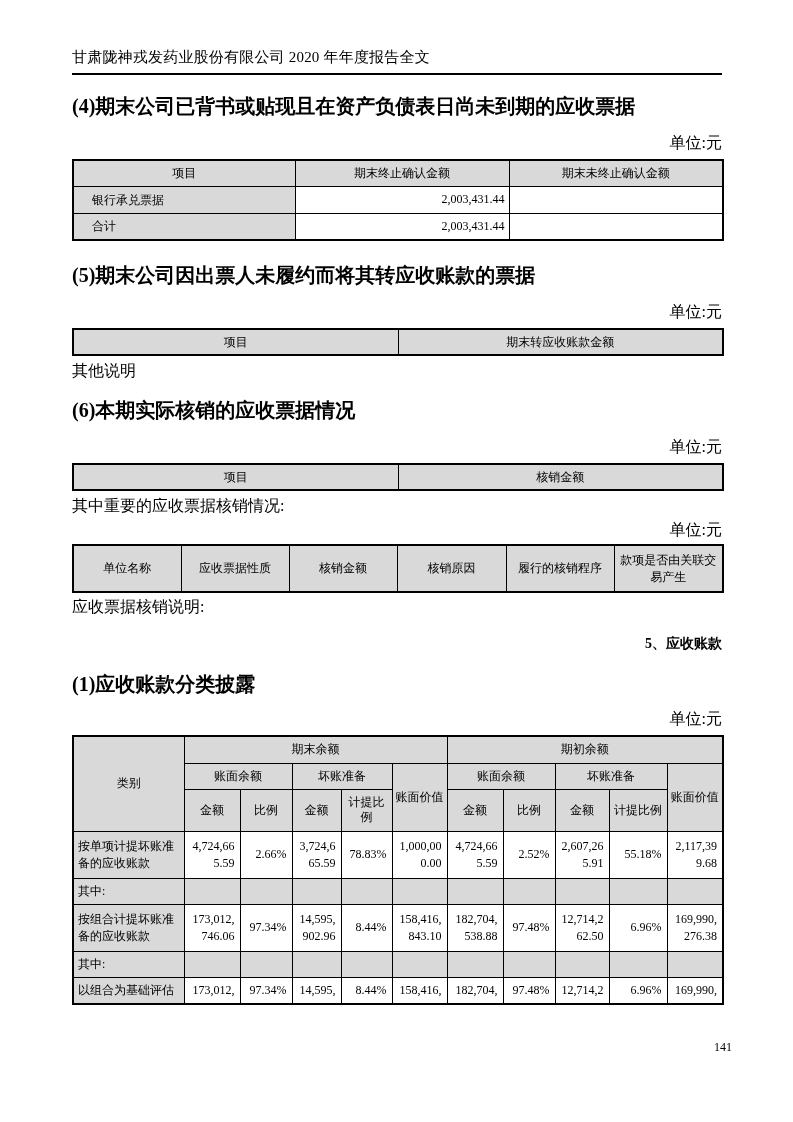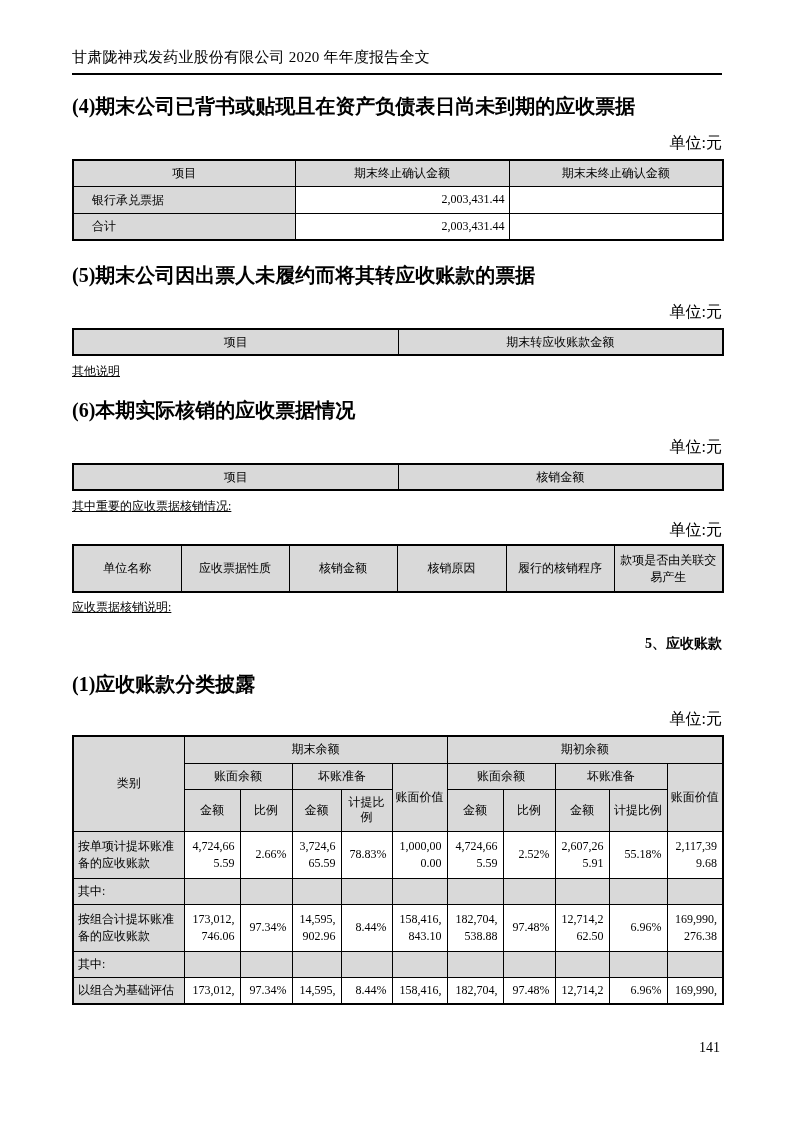--- a/index.html
+++ b/index.html
@@ -17,21 +17,21 @@
     border-bottom:2px solid #000;
   }
 
   .sec-heading { margin-top:22px; font-weight:bold; font-size:20px; line-height:18px; }
   .mt25 { margin-top:25px; }
   .big-heading { margin-top:20px; font-weight:bold; font-size:14px; line-height:18px;text-align:right; }
 
   .unit { margin-top:20px; text-align:right; font-size:16px; line-height:16px; }
   .unit.tight { margin-top:8px; }
 
-  .note { margin-top:7px; font-size:12px; line-height:16px;text-decoration:underline; }
+  .note { margin-top:7px; font-size:16px; line-height:16px; }
 
   table { border-collapse:collapse; width:650px; margin-top:8px; table-layout:fixed; border:2px solid #000; }
   table.first { margin-top:8px; }
   td, th { border:1px solid #000; font-weight:normal; font-size:12px; vertical-align:middle; }
   .hd { background:#d9d9d9; text-align:center; height:26px; padding:2px 4px; line-height:15px; }
   .hd2 { background:#d9d9d9; text-align:center; height:47px; padding:4px 5px; line-height:17px; }
   .lbl { background:#d9d9d9; text-align:left; padding:4px 18px; height:27px; line-height:16px; }
   .amt { background:#fff; text-align:right; padding:2px 4px; height:27px; }
 
   
@@ -39,21 +39,21 @@
   .bigtbl .hA { background:#d9d9d9; text-align:center; height:27px; padding:2px 3px; }
   .bigtbl .hB { background:#d9d9d9; text-align:center; height:26px; padding:2px 3px; }
   .bigtbl .hC { background:#d9d9d9; text-align:center; height:42px; padding:2px 3px; }
   .bigtbl .cat { background:#d9d9d9; text-align:left; padding:4px 4px; line-height:17px; }
   .bigtbl .num { background:#fff; text-align:right; padding:2px 5px; word-break:break-all; line-height:17px; }
   .bigtbl tr.r1 td { height:47px; }
   .bigtbl tr.sub td { height:26px; background:#d9d9d9; }
   .bigtbl tr.last td { height:26px; }
   .bigtbl tr.last .clip { max-height:17px; overflow:hidden; }
 
-  .page-number { position:absolute; right:73px; top:1040px; font-size:14px; }
+  .page-number { position:absolute; right:61px; top:1040px; font-size:12px; }
 </style>
 </head>
 <body>
 
 <div class="content">
 
   <div class="doc-header">甘肃陇神戎发药业股份有限公司 2020 年年度报告全文</div>
 
   <div class="sec-heading">(4)期末公司已背书或贴现且在资产负债表日尚未到期的应收票据</div>
   <div class="unit">单位:元</div>

